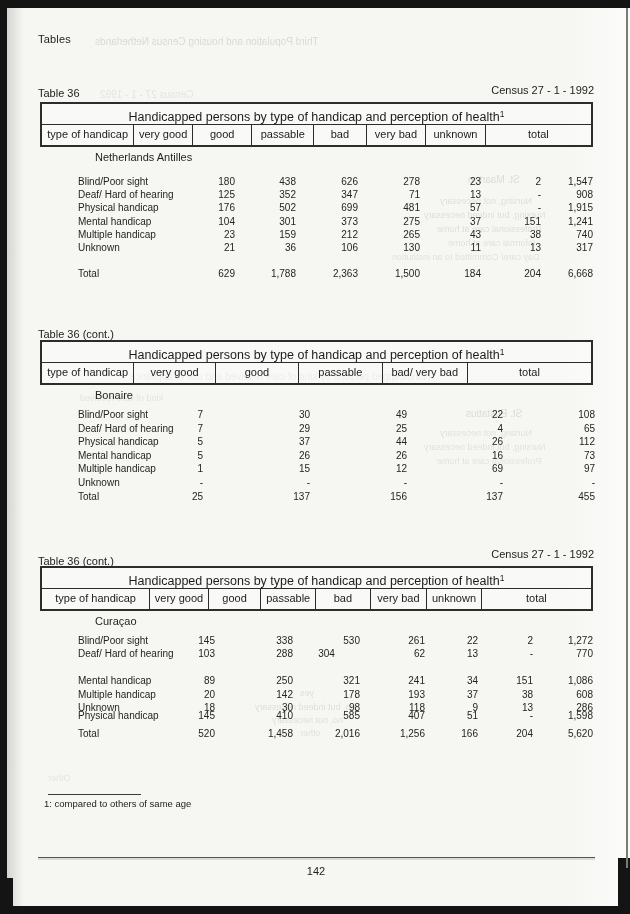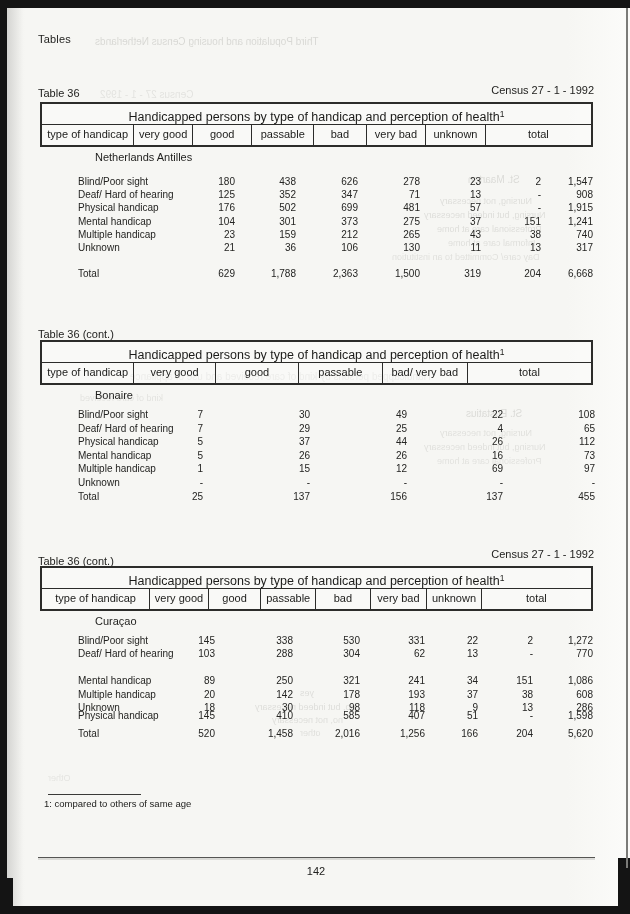--- a/index.html
+++ b/index.html
@@ -163,21 +163,21 @@
           <div class="dcell" style="width: 61px;">11</div>
           <div class="dcell" style="width: 60px;">13</div>
           <div class="dcell" style="width: 52px;">317</div>
         </div>
         <div class="drow" style="height: 13.2px; margin-top: 13px;">
           <div class="dlabel" style="width: 140px;">Total</div>
           <div class="dcell" style="width: 51px;">629</div>
           <div class="dcell" style="width: 61px;">1,788</div>
           <div class="dcell" style="width: 62px; padding-left: 16px;">2,363</div>
           <div class="dcell" style="width: 62px;">1,500</div>
-          <div class="dcell" style="width: 61px;">319</div>
+          <div class="dcell" style="width: 61px;">184</div>
           <div class="dcell" style="width: 60px;">204</div>
           <div class="dcell" style="width: 52px;">6,668</div>
         </div>
       </div>
   </div>
 
   <div class="abs table-label" style="left:38px; top:328px;">Table 36 (cont.)</div>
   <div id="sec-t2" class="abs" style="left:40px; top:340px;">
     <div class="hbox">
       <div class="titlerow">
@@ -271,30 +271,30 @@
           <div class="hcell" style="width: 111px;">total</div>
         </div>
     </div>
     <div class="region-label" style="position:absolute; left:20px; top:49px;">Curaçao</div>
     <div class="tdata" style="position:absolute; left:4px; top:69px; width:549px;">
         <div class="drow" style="height: 13.4px;">
           <div class="dlabel" style="width: 120px;">Blind/Poor sight</div>
           <div class="dcell" style="width: 51px;">145</div>
           <div class="dcell" style="width: 78px;">338</div>
           <div class="dcell" style="width: 67px;">530</div>
-          <div class="dcell" style="width: 65px;">331</div>
+          <div class="dcell" style="width: 65px;">261</div>
           <div class="dcell" style="width: 53px;">22</div>
           <div class="dcell" style="width: 55px;">2</div>
           <div class="dcell" style="width: 60px;">1,272</div>
         </div>
         <div class="drow" style="height: 13.4px;">
           <div class="dlabel" style="width: 120px;">Deaf/ Hard of hearing</div>
           <div class="dcell" style="width: 51px;">103</div>
           <div class="dcell" style="width: 78px;">288</div>
-          <div class="dcell" style="width: 67px;">304</div>
+          <div class="dcell" style="width: 67px; text-align: center;">304</div>
           <div class="dcell" style="width: 65px;">62</div>
           <div class="dcell" style="width: 53px;">13</div>
           <div class="dcell" style="width: 55px;">-</div>
           <div class="dcell" style="width: 60px;">770</div>
         </div>
         <div class="drow" style="height: 13.4px;">
           <div class="dlabel" style="width: 120px;">Physical handicap</div>
           <div class="dcell" style="width: 51px;">145</div>
           <div class="dcell" style="width: 78px;">410</div>
           <div class="dcell" style="width: 67px;">585</div>

